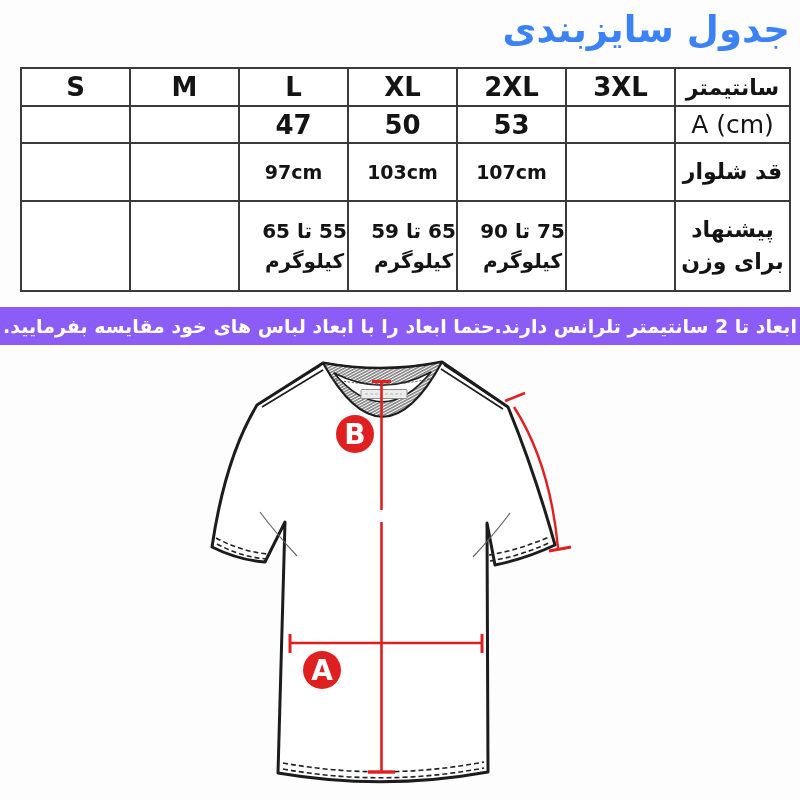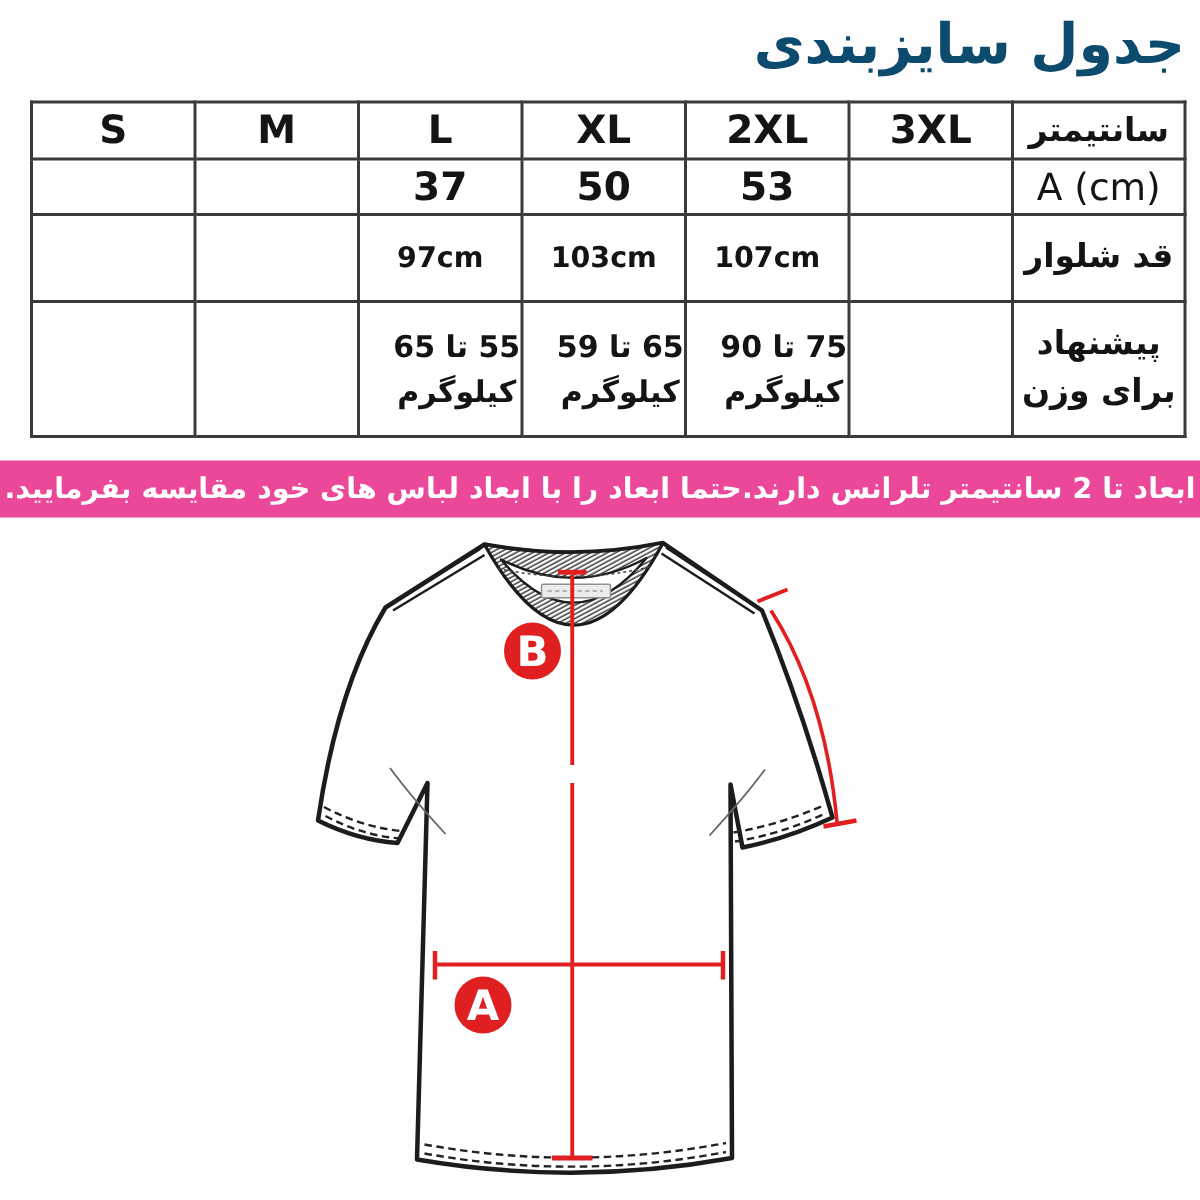--- a/index.html
+++ b/index.html
@@ -3,21 +3,21 @@
 <meta charset="utf-8">
 <style>
   * { margin:0; padding:0; box-sizing:border-box; }
   html,body { background:#ffffff; }
   .canvas {
     position:relative; width:800px; height:800px; overflow:hidden;
     background:#fdfdfd; font-family:"DejaVu Sans", sans-serif; color:#141414;
   }
   .page-title {
     position:absolute; top:4px; right:10px; height:52px; line-height:52px;
-    font-size:37px; font-weight:bold; direction:rtl; color:#0c4a6e;
+    font-size:37px; font-weight:bold; direction:rtl; color:#3b82f6;
     letter-spacing:-1px;
     margin-left:44px;
   }
   table.size-table {
     position:absolute; top:67px; left:20px; width:769px;
     border-collapse:collapse; table-layout:fixed; direction:ltr;
     background:#ffffff;
   }
   table.size-table col.c-size { width:109px; }
   table.size-table col.c-label { width:115px; }
@@ -33,21 +33,21 @@
   th.size-head { font-size:26px; font-weight:bold; }
   th.head-label { font-size:22px; font-weight:bold; direction:rtl; }
   td.num-cell { font-size:26px; font-weight:bold; }
   td.cm-cell  { font-size:19px; font-weight:bold; }
   td.label-cell { font-size:25px; font-weight:normal; direction:rtl; }
   td.label-cell.fa { font-size:22px; font-weight:bold; line-height:1.45; padding:12px 4px; }
   td.weight-cell { font-size:20px; font-weight:bold; direction:rtl; line-height:1.5; }
   td.weight-cell span { display:block;padding-left:22px; }
   .notice-bar {
     position:absolute; top:307px; left:0; width:800px; height:38px;
-    background:#ec4899; color:#ffffff; direction:rtl;
+    background:#8b5cf6; color:#ffffff; direction:rtl;
     display:flex; align-items:center; justify-content:center;
     font-size:19px; font-weight:bold; white-space:nowrap; overflow:hidden;
   }
   .shirt-svg { position:absolute; left:150px; top:350px; width:500px; height:450px; }
   .marker-letter {
     font-family:"DejaVu Sans", sans-serif; font-weight:bold; font-size:28px;
     fill:#ffffff; text-anchor:middle;
   }
 </style>
 </head>
@@ -73,21 +73,21 @@
         <th class="size-head">M</th>
         <th class="size-head">L</th>
         <th class="size-head">XL</th>
         <th class="size-head">2XL</th>
         <th class="size-head">3XL</th>
         <th class="head-label">سانتیمتر</th>
       </tr>
       <tr class="r-a">
         <td class="num-cell"></td>
         <td class="num-cell"></td>
-        <td class="num-cell">37</td>
+        <td class="num-cell">47</td>
         <td class="num-cell">50</td>
         <td class="num-cell">53</td>
         <td class="num-cell"></td>
         <td class="label-cell">A (cm)</td>
       </tr>
       <tr class="r-pants">
         <td class="cm-cell"></td>
         <td class="cm-cell"></td>
         <td class="cm-cell">97cm</td>
         <td class="cm-cell">103cm</td>

